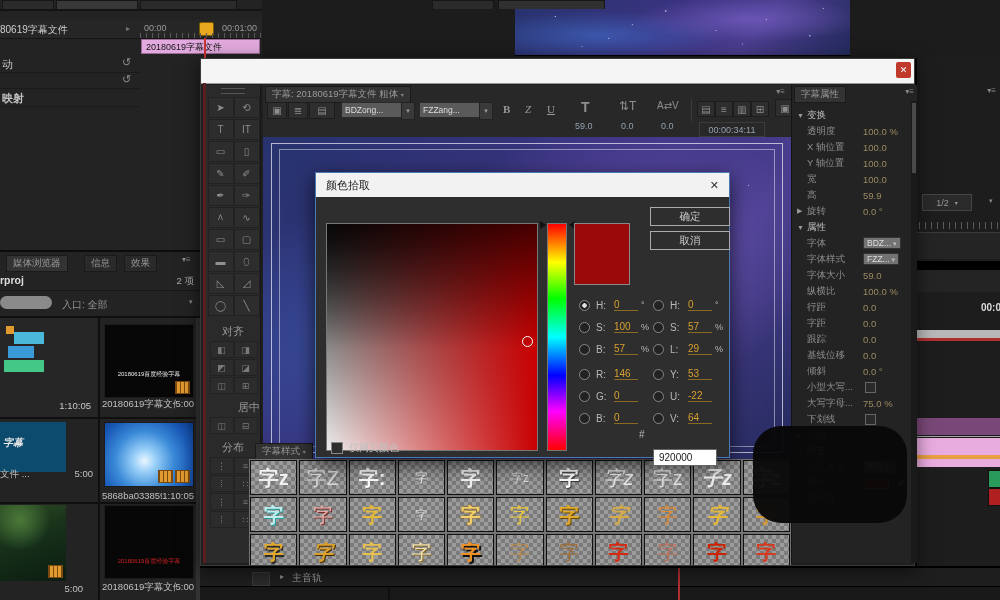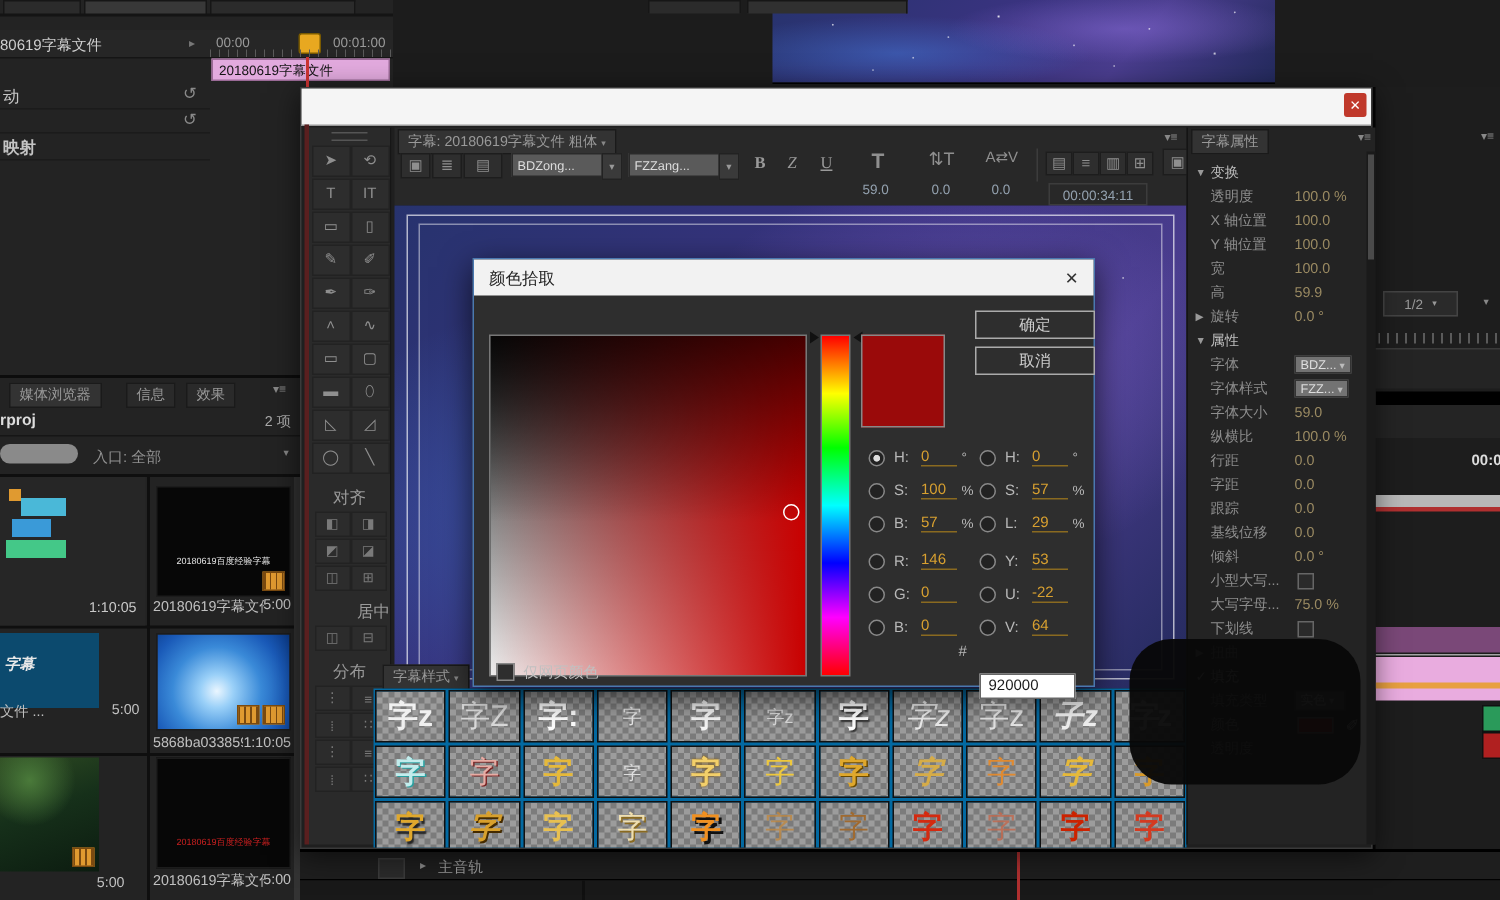--- a/index.html
+++ b/index.html
@@ -408,21 +408,21 @@
 
     <div class="abs galaxy" style="left:62px;top:78px;width:528px;height:322px;">
       <div class="abs" style="left:8px;top:6px;right:8px;bottom:6px;border:1px solid rgba(255,255,255,.65);"></div>
       <div class="abs" style="left:16px;top:12px;right:16px;bottom:12px;border:1px solid rgba(255,255,255,.45);"></div>
     </div>
 
     <div class="abs ptab" style="left:54px;top:384px;">
       <span>字幕样式</span>
       <span style="font-size:6px;color:#888;">▾</span>
     </div>
-    <div class="abs" style="left:48px;top:400px;width:542px;height:106px;background:#0369a1;overflow:hidden;">
+    <div class="abs" style="left:48px;top:400px;width:542px;height:106px;background:#737373;overflow:hidden;">
       <div class="srow">
         <div class="swatch">
             <span class="sw" style="color:#f0f0f0;font-weight:bold">字z</span>
           </div>
           <div class="swatch">
             <span class="sw" style="color:#dcdcdc">字Z</span>
           </div>
           <div class="swatch">
             <span class="sw" style="color:#ffffff;font-weight:bold">字:</span>
           </div>

